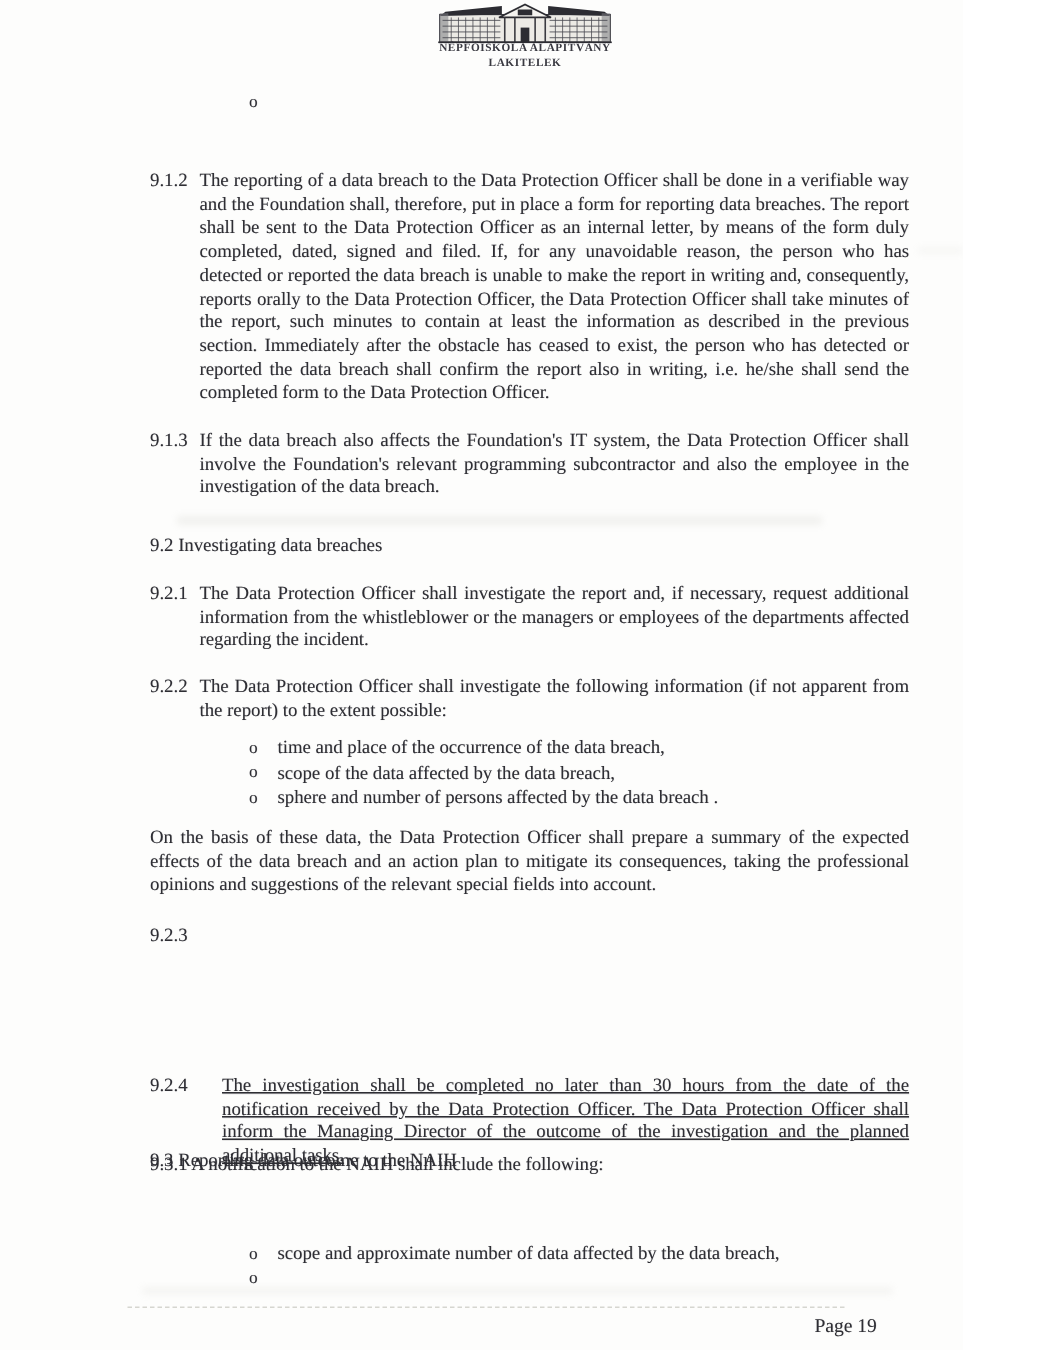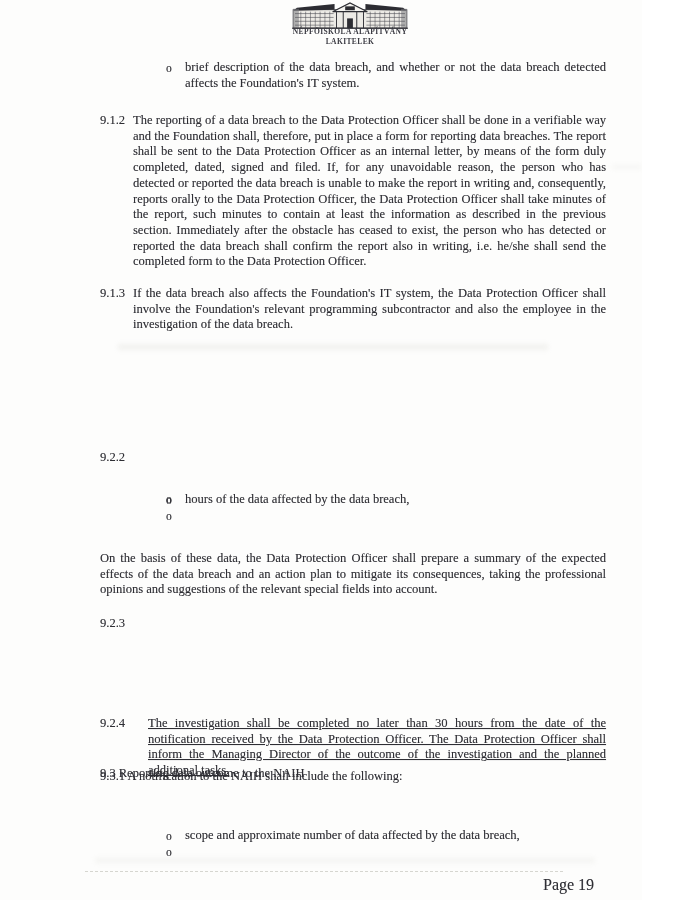--- a/index.html
+++ b/index.html
@@ -63,21 +63,21 @@
     top: 871px;
     left: 85px;
     width: 478px;
     border-top: 1.5px dashed #c9c9c2;
     opacity: 0.75;
   }
   .page-number {
     position: absolute;
     top: 876px;
     left: 543px;
-    font-size: 16px;
+    font-size: 13px;
     text-shadow: 0.2px 0.2px 0.5px rgba(46,46,52,0.35);
   }
   
   .scan-artifact {
     position: absolute;
     background: #b4b4ac;
     filter: blur(2.5px);
   }
   .artifact-1 { top: 344px; left: 118px; width: 430px; height: 6px; opacity: 0.16; }
   .artifact-2 { top: 858px; left: 95px; width: 500px; height: 5px; opacity: 0.12; }
@@ -140,50 +140,60 @@
   </svg>
 
   <div class="logo-text">
     <div>NÉPFŐISKOLA ALAPÍTVÁNY</div>
     <div>LAKITELEK</div>
   </div>
 
   <div class="block" style="top:60px">
     <div class="bullet-row">
       <span class="marker">o</span>
-      <span>brief description of the data breach, and whether or not the data breach detected affects the Foundation's IT system.</span>
     </div>
   </div>
 
   <div class="block numbered" style="top:113px">
     <span class="num">9.1.2</span>
     <span>The reporting of a data breach to the Data Protection Officer shall be done in a verifiable way and the Foundation shall, therefore, put in place a form for reporting data breaches. The report shall be sent to the Data Protection Officer as an internal letter, by means of the form duly completed, dated, signed and filed. If, for any unavoidable reason, the person who has detected or reported the data breach is unable to make the report in writing and, consequently, reports orally to the Data Protection Officer, the Data Protection Officer shall take minutes of the report, such minutes to contain at least the information as described in the previous section. Immediately after the obstacle has ceased to exist, the person who has detected or reported the data breach shall confirm the report also in writing, i.e. he/she shall send the completed form to the Data Protection Officer.</span>
   </div>
 
   <div class="block numbered" style="top:286px">
     <span class="num">9.1.3</span>
     <span>If the data breach also affects the Foundation's IT system, the Data Protection Officer shall involve the Foundation's relevant programming subcontractor and also the employee in the investigation of the data breach.</span>
   </div>
 
-
+  <div class="block heading" style="top:356px">
+    <span>9.2</span>
+    <span>Investigating data breaches</span>
+  </div>
+
+  <div class="block numbered" style="top:388px">
+    <span class="num">9.2.1</span>
+    <span>The Data Protection Officer shall investigate the report and, if necessary, request additional information from the whistleblower or the managers or employees of the departments affected regarding the incident.</span>
+  </div>
 
   <div class="block numbered" style="top:450px">
     <span class="num">9.2.2</span>
+    <span>The Data Protection Officer shall investigate the following information (if not apparent from the report) to the extent possible:</span>
   </div>
 
   <div class="block" style="top:491px">
     <div class="bullet-row">
       <span class="marker">o</span>
-    </div>
-    <div class="bullet-row">
-      <span class="marker">o</span>
-      <span>hours of the data affected by the data breach,</span>
-    </div>
-    <div class="bullet-row">
-      <span class="marker">o</span>
+      <span>time and place of the occurrence of the data breach,</span>
+    </div>
+    <div class="bullet-row">
+      <span class="marker">o</span>
+      <span>scope of the data affected by the data breach,</span>
+    </div>
+    <div class="bullet-row">
+      <span class="marker">o</span>
+      <span>sphere and number of persons affected by the data breach .</span>
     </div>
   </div>
 
   <div class="block" style="top:551px">
     <span>On the basis of these data, the Data Protection Officer shall prepare a summary of the expected effects of the data breach and an action plan to mitigate its consequences, taking the professional opinions and suggestions of the relevant special fields into account.</span>
   </div>
 
   <div class="block numbered wide" style="top:616px">
     <span class="num">9.2.3</span>
   </div>

